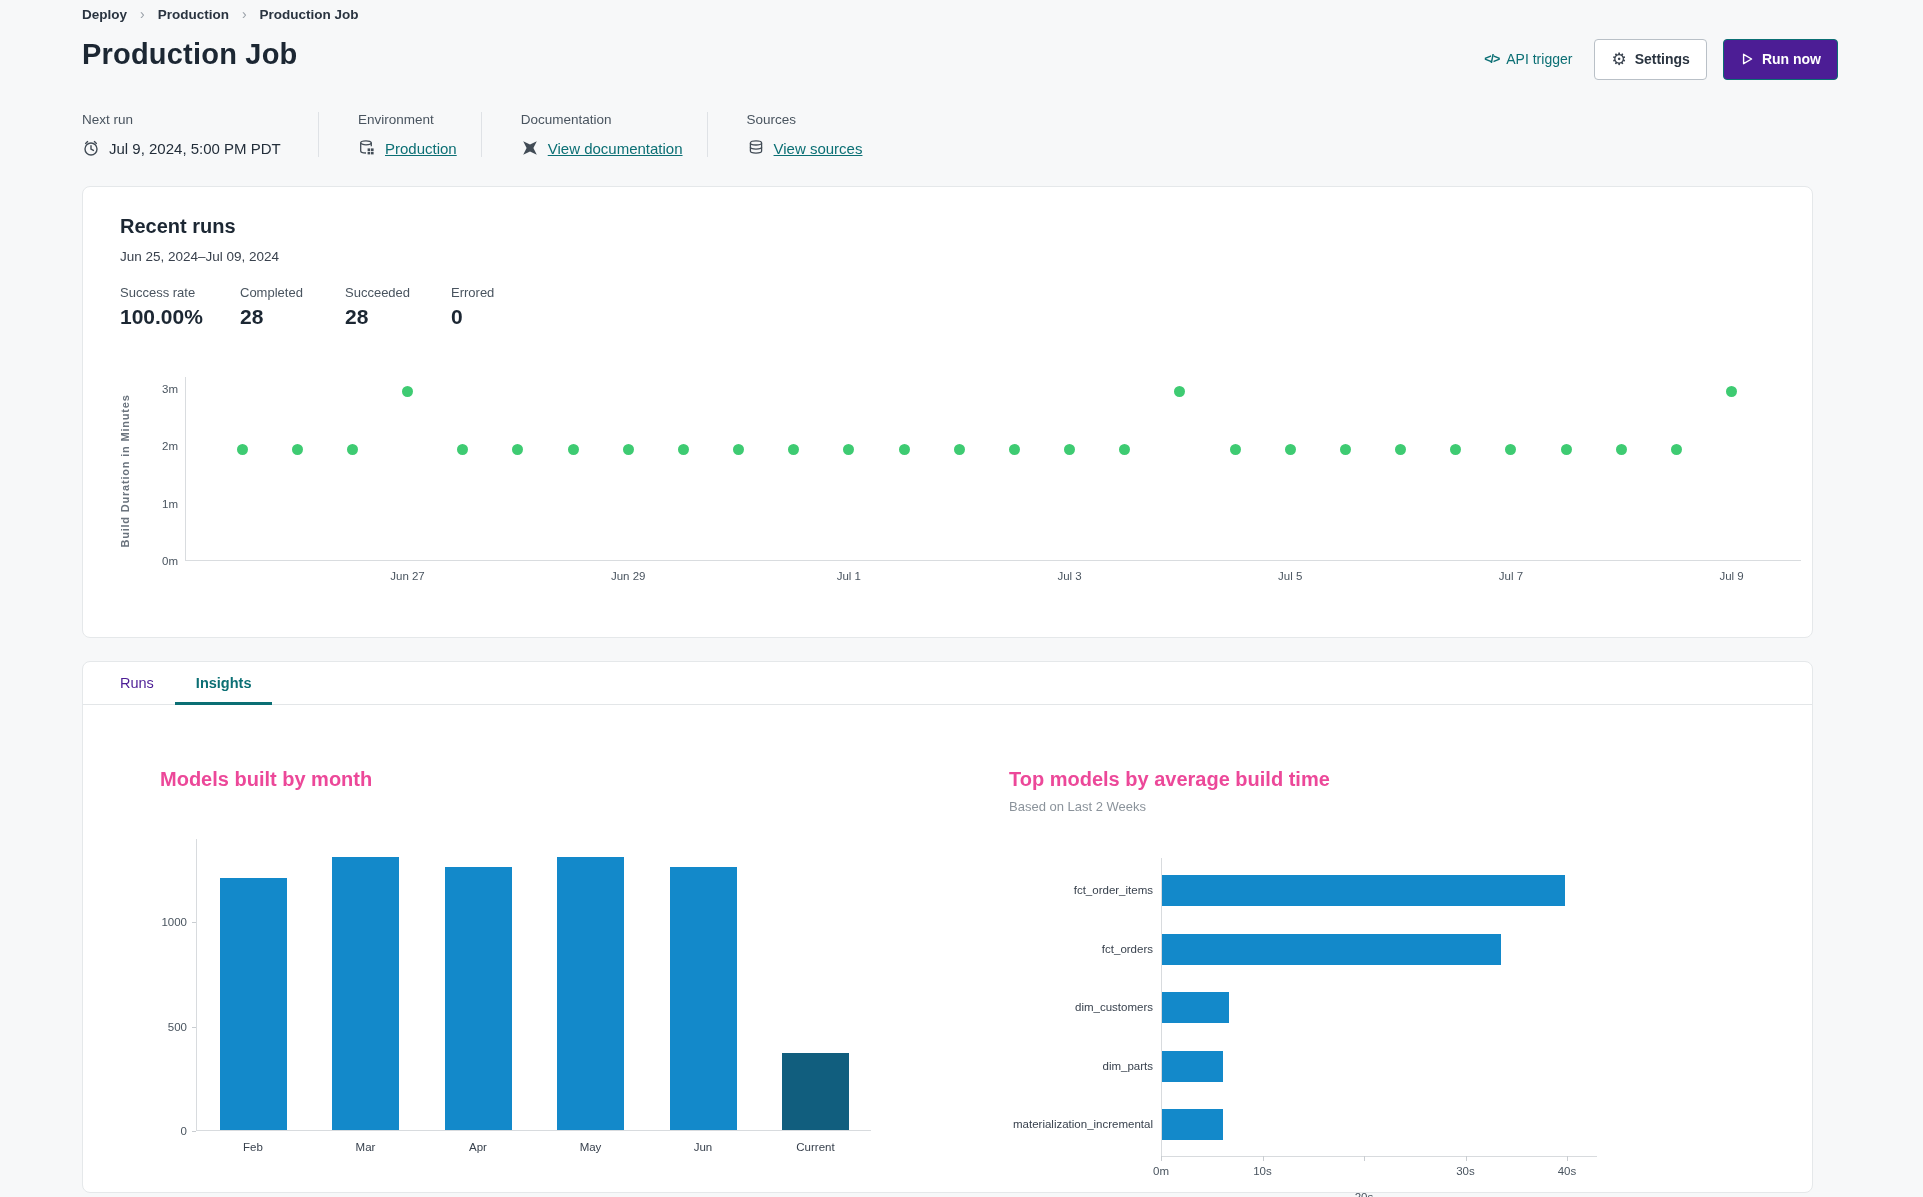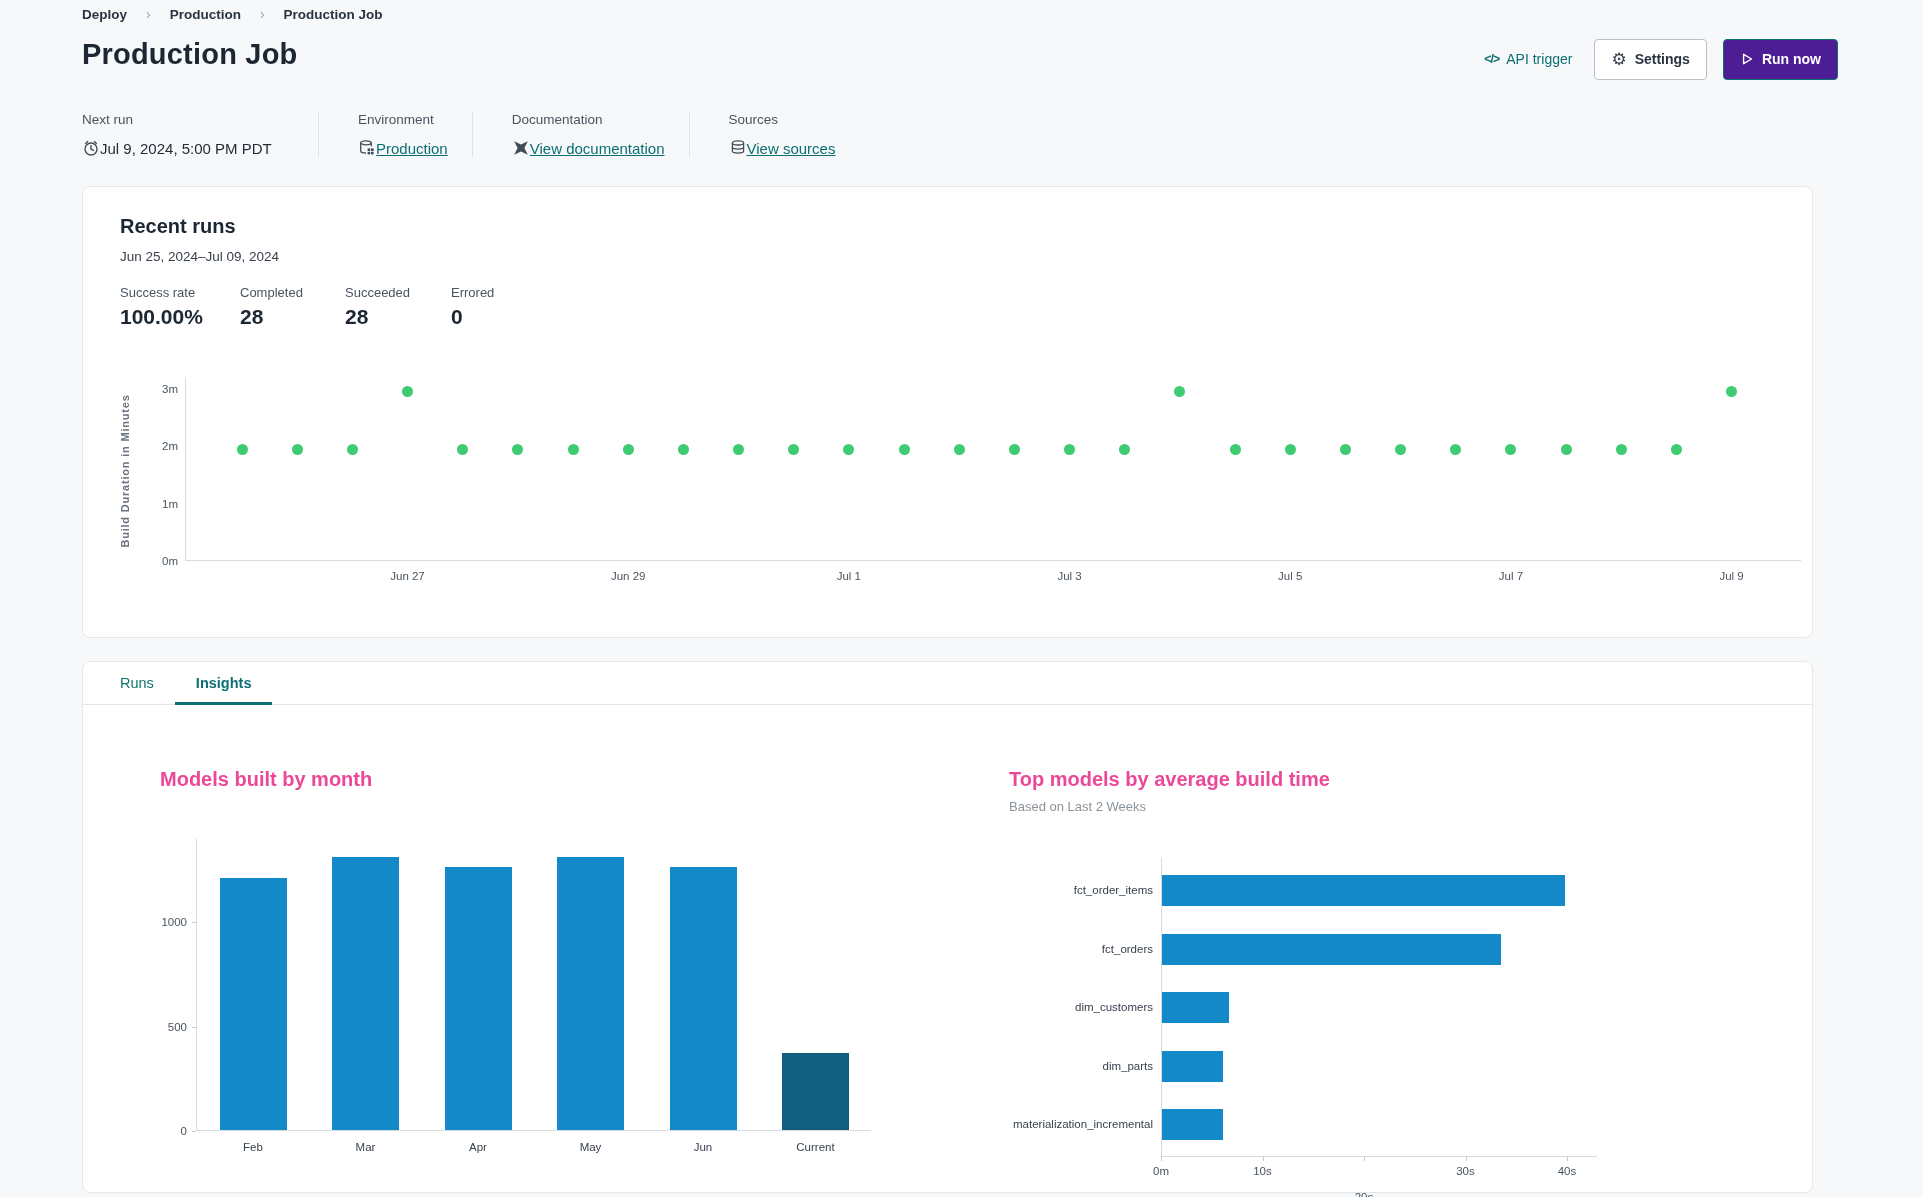--- a/index.html
+++ b/index.html
@@ -7,42 +7,42 @@
   body {
     font-family:"Liberation Sans","DejaVu Sans",sans-serif;
     background:#f7f8f9;
     color:#1f2a37;
     position:relative;
     overflow:hidden;
   }
   .abs { position:absolute; }
 
   
-  .breadcrumb { left:82px; top:6px; display:flex; align-items:center; gap:19px;
+  .breadcrumb { left:82px; top:6px; display:flex; align-items:center; gap:13px;
     font-size:13.5px; font-weight:700; color:#2a3440; }
   .breadcrumb .crumb { cursor:pointer; }
   .breadcrumb .crumb.mid { font-weight:700; }
   .breadcrumb .sep { color:#9aa1a9; font-size:14px; font-weight:400; }
   .page-title { left:82px; top:38px; font-size:29px; font-weight:700; color:#1c2733; letter-spacing:.2px;}
 
   .header-actions { top:38px; right:85px; display:flex; align-items:center; gap:16px; height:42px; }
   .api-trigger { display:flex; align-items:center; gap:7px; color:#0b6f74; font-size:14px; cursor:pointer; margin-right:6px;}
   .api-trigger .code-ic { font-weight:700; font-size:12.5px; letter-spacing:-1px; }
   .btn { display:flex; align-items:center; gap:8px; height:41px; padding:0 16px;
     border-radius:4px; font-size:14px; font-weight:600; cursor:pointer; }
   .btn.secondary { background:#fff; border:1px solid #b9c0c7; color:#2a3440; }
   .btn.primary { background:#4c1d95; border:1px solid #0b6f74; color:#fff; }
   .gear { font-size:17px; line-height:1; color:#39424e; font-family:"DejaVu Sans",sans-serif; }
 
   
   .meta-row { left:82px; top:112px; display:flex; align-items:stretch; }
   .meta-col { padding-right:24px; }
   .meta-col + .meta-col { padding-left:39px; border-left:1px solid #dfe2e6; }
   .meta-label { font-size:13.5px; color:#49545f; margin-bottom:12px; }
-  .meta-value { display:flex; align-items:center; font-size:15px; color:#232e3a; }
+  .meta-value { display:flex; align-items:center; gap:9px; font-size:15px; color:#232e3a; }
   .meta-value .lnk { color:#0b6f74; text-decoration:underline; cursor:pointer; font-weight:500;}
   .meta-col:first-child { min-width:236px; }
   .icon-slate { color:#424c56; display:flex; }
 
   
   .card { background:#fff; border:1px solid #e5e8ea; border-radius:8px; position:absolute; }
   .card1 { left:82px; top:186px; width:1731px; height:452px; }
   .card2 { left:82px; top:661px; width:1731px; height:532px; }
 
   .card1 .rr-title { left:37px; top:28px; font-size:20px; font-weight:700; color:#1c2733; }
@@ -59,21 +59,21 @@
      font-size:11px; color:#6a737d; letter-spacing:.8px; font-weight:700; white-space:nowrap; width:200px; text-align:center; margin-left:-88px;}
   .scatter-plot { left:102px; top:190px; width:1616px; height:184px;
      border-left:1px solid #d9dcdf; border-bottom:1px solid #d9dcdf; }
   .dot { position:absolute; width:11px; height:11px; border-radius:50%; }
   .ytick { position:absolute; font-size:11.5px; color:#49545f; width:30px; text-align:right; }
   .xtick { position:absolute; font-size:11.5px; color:#49545f; width:60px; text-align:center; }
 
   
   .tabbar { left:0; top:0; width:100%; height:43px; border-bottom:1px solid #e3e6e8;
      display:flex; padding-left:16px; }
-  .tab { padding:0 21px; display:flex; align-items:center; font-size:14.5px; color:#0f766e;
+  .tab { padding:0 21px; display:flex; align-items:center; font-size:14.5px; color:#4c1d95;
      position:relative; cursor:pointer; }
   .tab.active { color:#0b6f74; font-weight:700; }
   .tab.active::after { content:""; position:absolute; left:0; right:0; bottom:-1px; height:3px; background:#0b6f74; }
 
   .chart-title { font-size:20px; font-weight:700; color:#ec4899; }
   .chart-sub { font-size:13px; color:#8b939b; margin-top:8px; }
 
   
   .bar-plot { left:113px; top:177px; width:675px; height:292px;
      border-left:1px solid #d8dbde; border-bottom:1px solid #d8dbde; }

